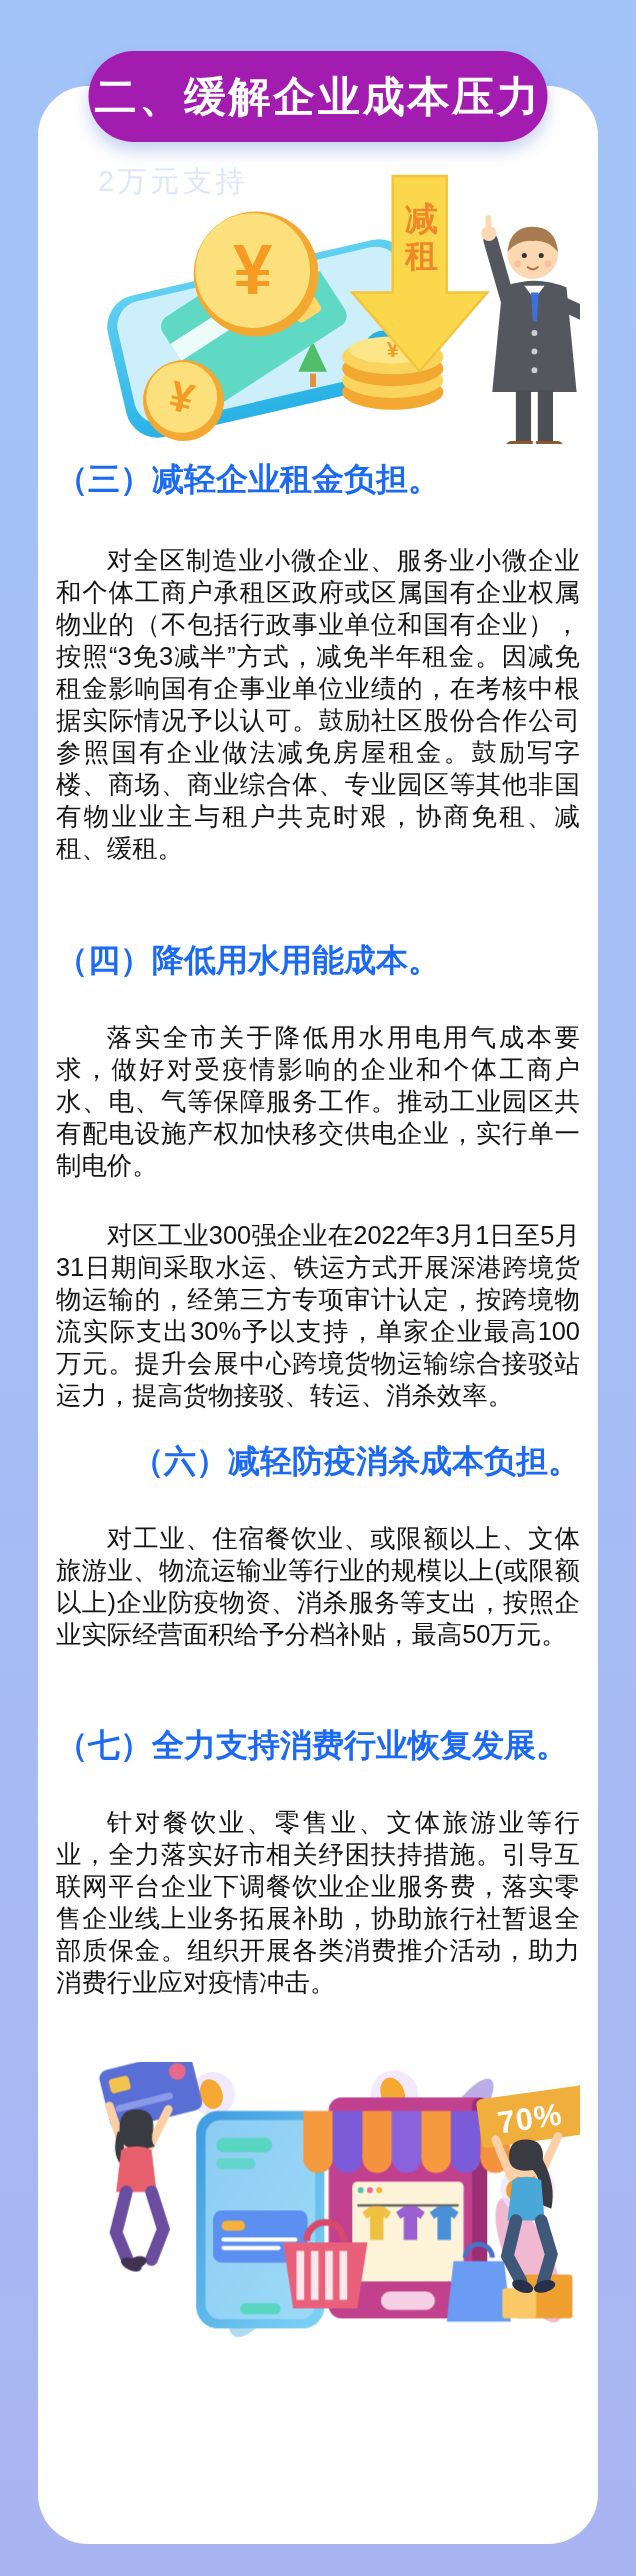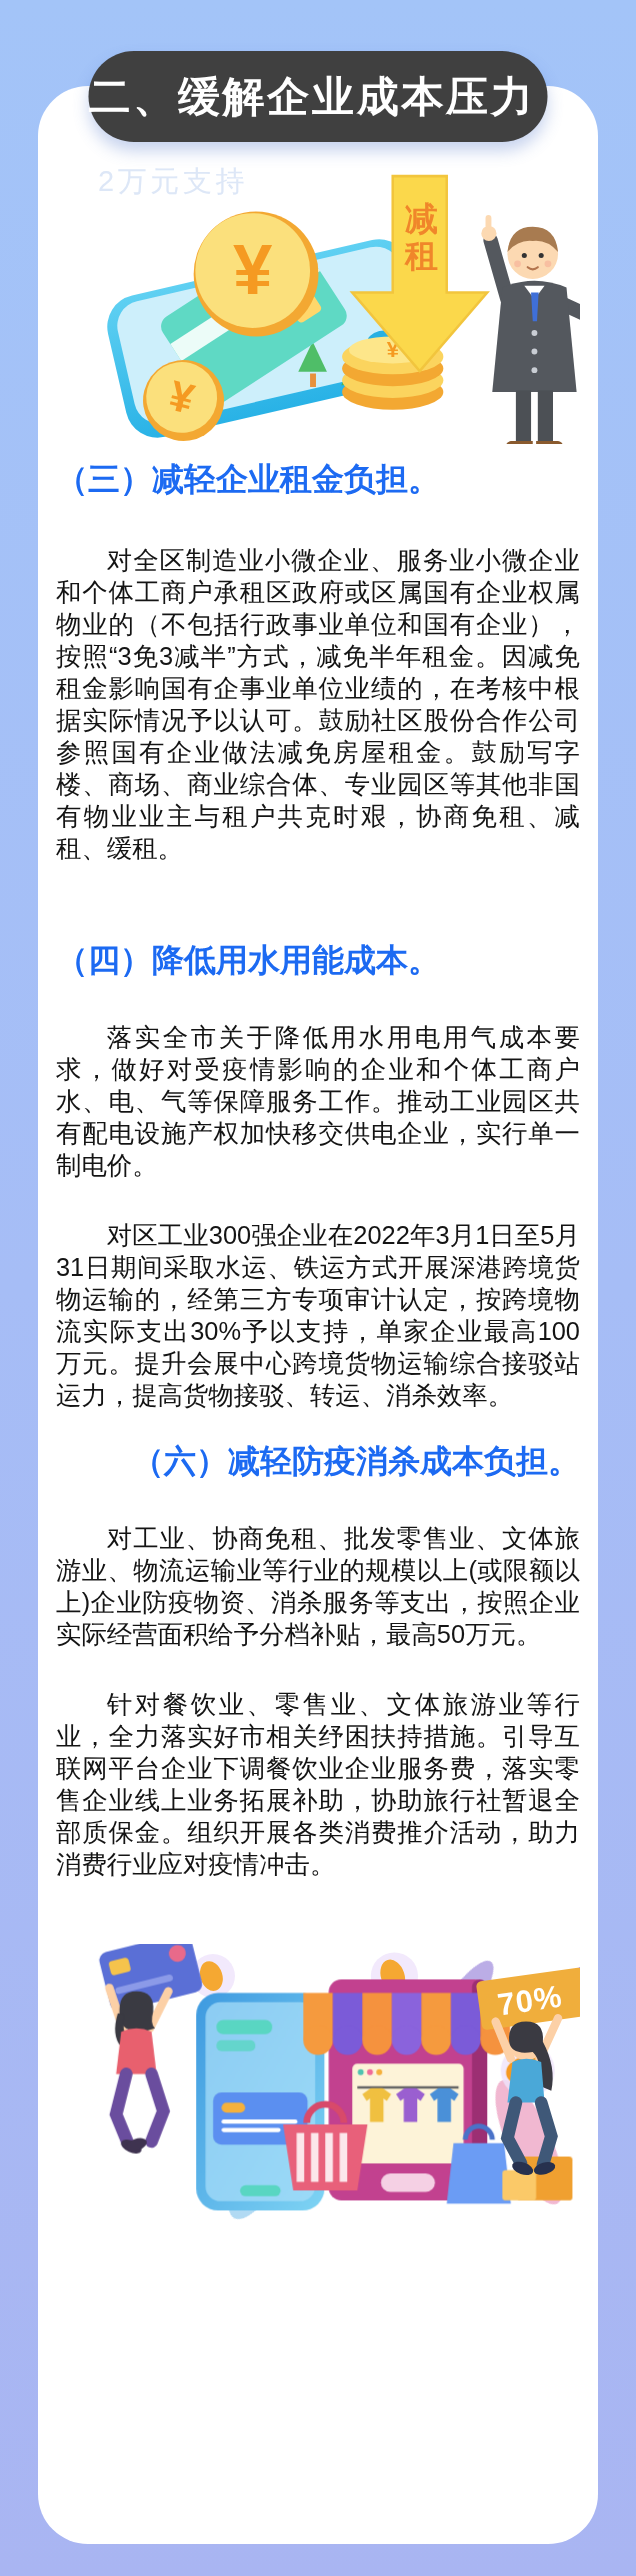--- a/index.html
+++ b/index.html
@@ -4,22 +4,22 @@
 <style>
   html,body{margin:0;padding:0;}
   body{width:636px;font-family:"Liberation Sans","DejaVu Sans",sans-serif;}
   .page{width:636px;height:2576px;overflow:hidden;box-sizing:border-box;
         padding:86px 38px 0 38px;
         background:linear-gradient(180deg,#a3c4f8 0%,#a6bdf6 50%,#a9b5f2 100%);}
   .card{position:relative;width:560px;height:2458px;background:#ffffff;
         border-radius:50px;box-sizing:border-box;padding:80px 18px 0 18px;}
   
   .header-pill{position:absolute;top:-35px;left:50%;transform:translateX(-50%);
-        width:459px;height:91px;border-radius:47px;background:#404040;
-        display:flex;align-items:center;
+        width:459px;height:91px;border-radius:47px;background:#a21caf;
+        display:flex;align-items:center;justify-content:center;
         box-shadow:0 9px 16.4px rgba(68,110,200,.30);}
   .header-pill span{color:#ffffff;font-size:42px;font-weight:700;letter-spacing:2.7px;white-space:nowrap;}
   .watermark{position:absolute;top:76px;left:60px;font-size:29px;color:#dde7f7;letter-spacing:3.6px;}
   
   .illo{position:relative;width:523px;margin:0 auto;}
   .illo svg{display:block;width:523px;height:auto;}
   .hero-label{position:absolute;left:69.3%;top:26%;transform:translate(-50%,-50%);
         width:1.15em;font-size:33px;line-height:1.12;font-weight:700;color:#f0862a;
         text-align:right;word-break:break-all;}
   .discount-label{position:absolute;left:90.5%;top:20.5%;transform:translate(-50%,-50%) rotate(-8deg);
@@ -129,22 +129,23 @@
 
     <h2 class="sec-heading first">（三）减轻企业租金负担。</h2>
     <p class="sec-body p1">对全区制造业小微企业、服务业小微企业和个体工商户承租区政府或区属国有企业权属物业的（不包括行政事业单位和国有企业），按照“3免3减半”方式，减免半年租金。因减免租金影响国有企事业单位业绩的，在考核中根据实际情况予以认可。鼓励社区股份合作公司参照国有企业做法减免房屋租金。鼓励写字楼、商场、商业综合体、专业园区等其他非国有物业业主与租户共克时艰，协商免租、减租、缓租。</p>
 
     <h2 class="sec-heading h4">（四）降低用水用能成本。</h2>
     <p class="sec-body">落实全市关于降低用水用电用气成本要求，做好对受疫情影响的企业和个体工商户水、电、气等保障服务工作。推动工业园区共有配电设施产权加快移交供电企业，实行单一制电价。</p>
 
     <p class="sec-body">对区工业300强企业在2022年3月1日至5月31日期间采取水运、铁运方式开展深港跨境货物运输的，经第三方专项审计认定，按跨境物流实际支出30%予以支持，单家企业最高100万元。提升会展中心跨境货物运输综合接驳站运力，提高货物接驳、转运、消杀效率。</p>
 
     <h2 class="sec-heading h6">（六）减轻防疫消杀成本负担。</h2>
-    <p class="sec-body">对工业、协商免租、批发零售业、文体旅游业、物流运输业等行业的规模以上(或限额以上)企业防疫物资、消杀服务等支出，按照企业实际经营面积给予分档补贴，最高50万元。</p>
-
+    <p class="sec-body">对工业、住宿餐饮业、或限额以上、文体旅游业、物流运输业等行业的规模以上(或限额以上)企业防疫物资、消杀服务等支出，按照企业实际经营面积给予分档补贴，最高50万元。</p>
+
+    <h2 class="sec-heading h7">（七）全力支持消费行业恢复发展。</h2>
     <p class="sec-body">针对餐饮业、零售业、文体旅游业等行业，全力落实好市相关纾困扶持措施。引导互联网平台企业下调餐饮业企业服务费，落实零售企业线上业务拓展补助，协助旅行社暂退全部质保金。组织开展各类消费推介活动，助力消费行业应对疫情冲击。</p>
 
     <div class="illo footer-illo">
       <svg viewBox="0 0 620 330">
         <defs>
           <linearGradient id="fphone" x1="0" y1="0" x2="1" y2="1">
             <stop offset="0" stop-color="#3e9ae0"></stop>
               <stop offset="1" stop-color="#7fd4f4"></stop>
           </linearGradient>
         </defs>

